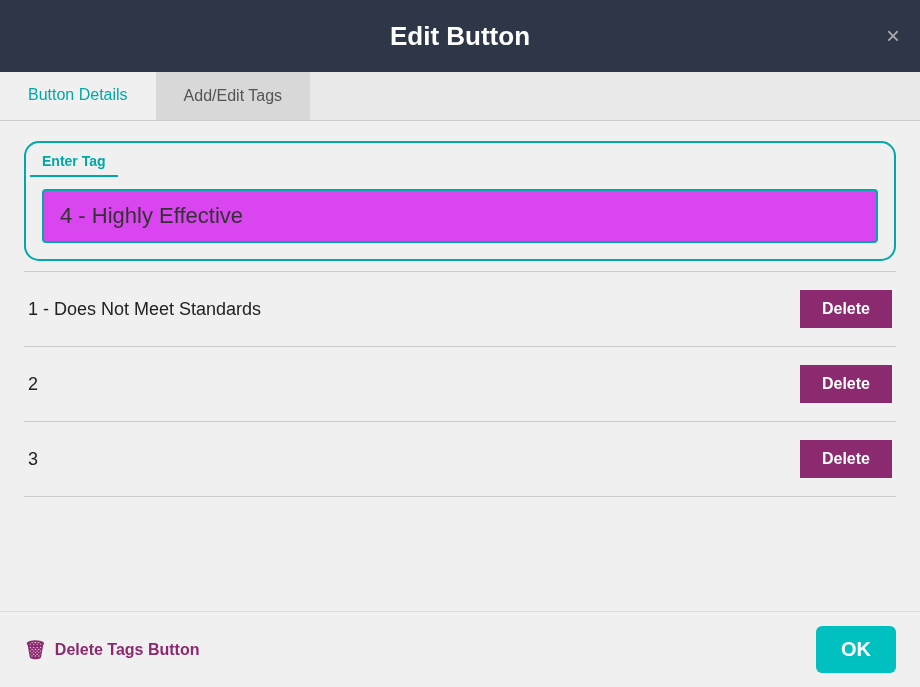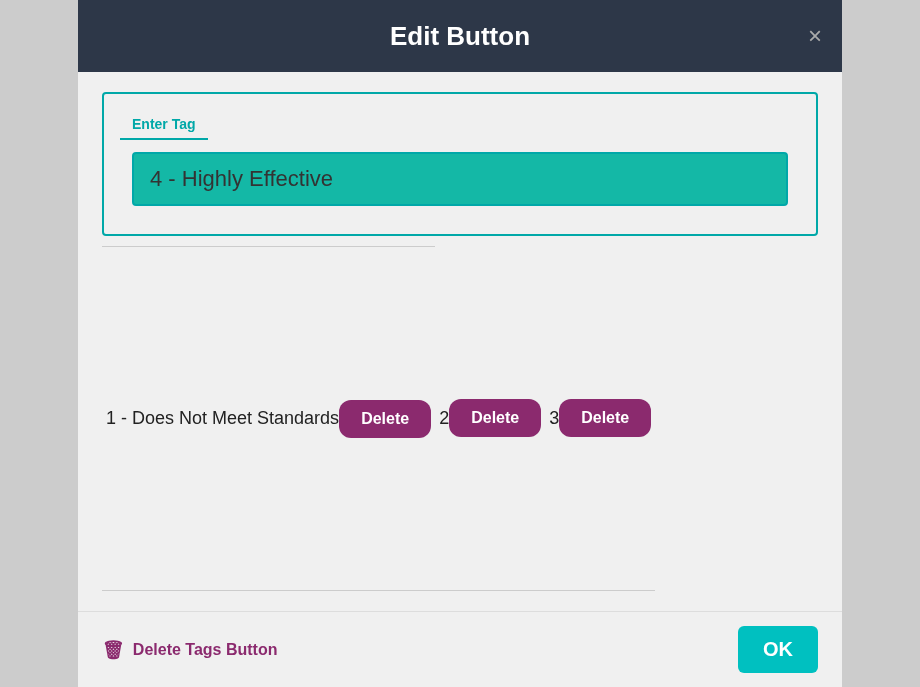--- a/index.html
+++ b/index.html
@@ -8,21 +8,21 @@
       background: #ccc;
       display: flex;
       justify-content: center;
       align-items: center;
       width: 920px;
       height: 687px;
       font-family: Arial, sans-serif;
     }
 
     .modal {
-      width: 764px;
+      width: 920px;
       height: 687px;
       background: #f0f0f0;
       display: flex;
       flex-direction: column;
       overflow: hidden;
     }
 
     .modal-header {
       background: #2d3748;
       color: white;
@@ -83,22 +83,22 @@
       flex: 1;
       padding: 20px 24px;
       display: flex;
       flex-direction: column;
       gap: 0;
       overflow-y: auto;
     }
 
     .enter-tag-section {
       border: 2px solid #00a8a8;
-      border-radius: 4px;
-      padding: 16px;
+      border-radius: 15px;
+      padding: 4px;
       margin-bottom: 10px;
     }
 
     .enter-tag-legend {
       font-size: 14px;
       font-weight: bold;
       color: #00a8a8;
       padding: 6px 12px;
       background: #f0f0f0;
       border-bottom: 2px solid #00a8a8;
@@ -113,39 +113,39 @@
       padding: 12px 12px;
     }
 
     .tag-input {
       flex: 1;
       font-size: 22px;
       padding: 12px 16px;
       border: 2px solid #00a8a8;
       border-radius: 4px;
       outline: none;
-      background: #14b8a6;
+      background: #d946ef;
       color: #333;
     }
 
     .add-btn {
       background: #5b8dd9;
       color: white;
       border: none;
       border-radius: 6px;
       font-size: 22px;
       font-weight: bold;
       padding: 0 32px;
       cursor: pointer;
       min-width: 100px;
     }
 
     .tag-list {
       display: flex;
-      flex-direction: row;
+      flex-direction: column;
       flex: 1;
     }
 
     .tag-row {
       display: flex;
       align-items: center;
       justify-content: space-between;
       padding: 18px 4px;
       border-bottom: 1px solid #ccc;
     }
@@ -156,21 +156,21 @@
 
     .tag-label {
       font-size: 18px;
       color: #222;
     }
 
     .delete-btn {
       background: #8b2a6e;
       color: white;
       border: none;
-      border-radius: 12px;
+      border-radius: 0;
       font-size: 16px;
       font-weight: bold;
       padding: 10px 22px;
       cursor: pointer;
     }
 
     .modal-footer {
       display: flex;
       align-items: center;
       justify-content: space-between;
@@ -210,20 +210,24 @@
 </head>
 <body>
 
 <div class="modal">
 
   <div class="modal-header">
     <span class="modal-title">Edit Button</span>
     <button class="close-btn">×</button>
   </div>
 
+  <div class="tabs-bar">
+    <button class="tab active">Button Details</button>
+    <button class="tab inactive">Add/Edit Tags</button>
+  </div>
 
   <div class="modal-body">
 
     <div class="enter-tag-section">
       <div class="enter-tag-legend">Enter Tag</div>
       <div class="tag-input-row">
         <input class="tag-input" type="text" value="4 - Highly Effective" style="">
       </div>
     </div>
 

